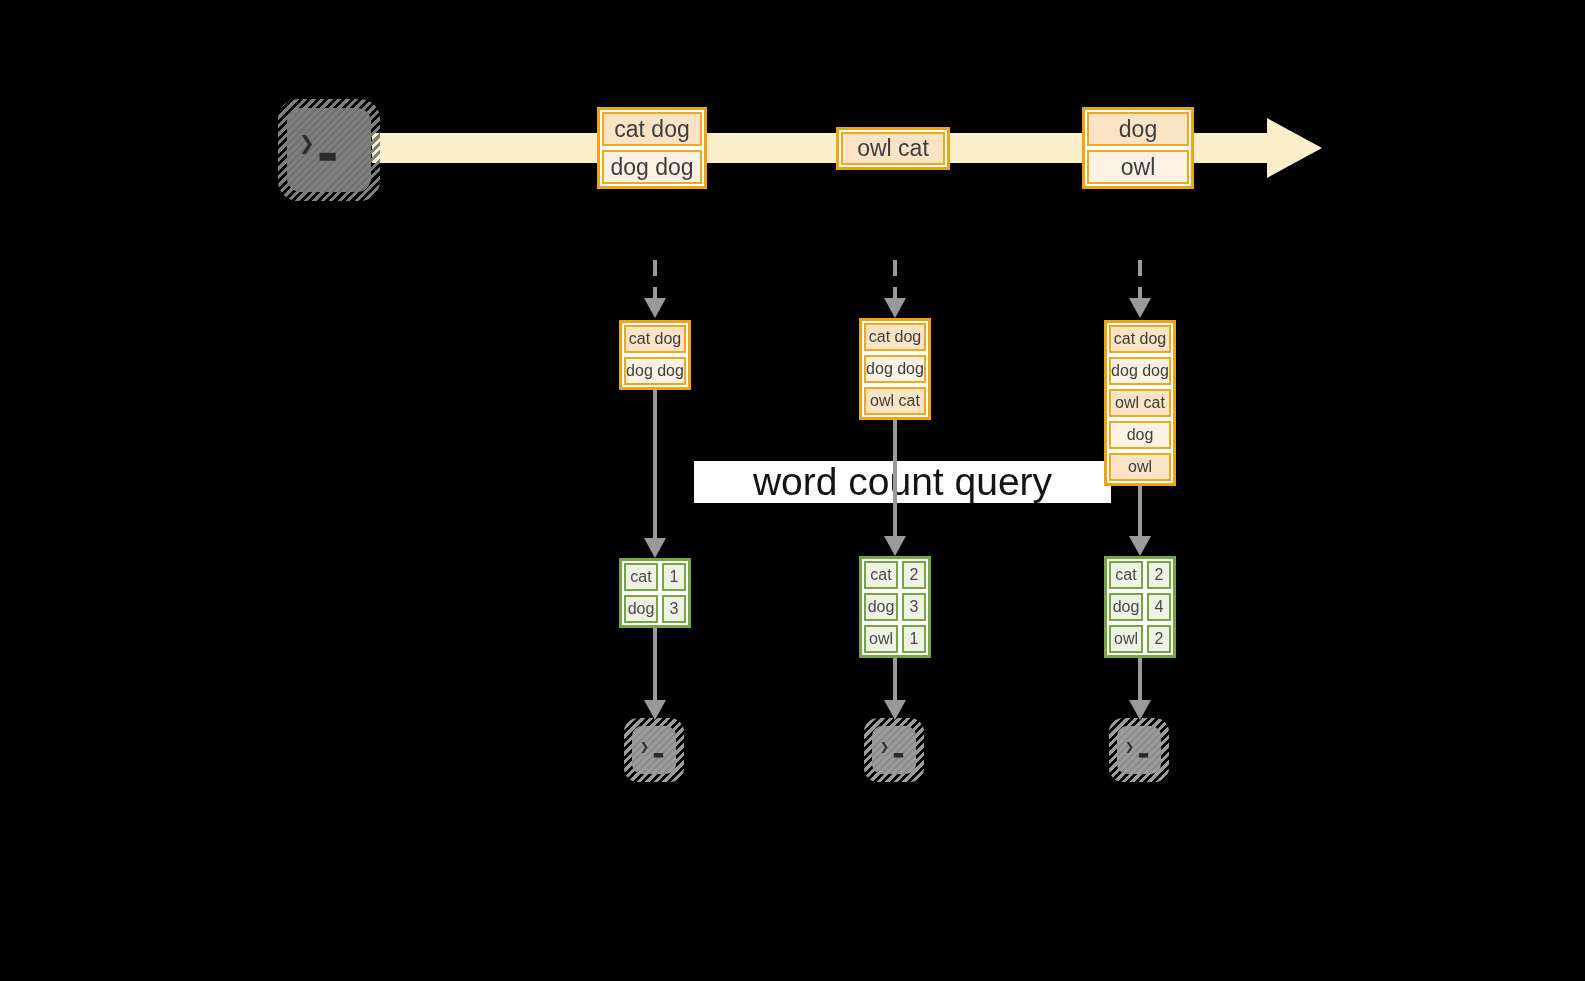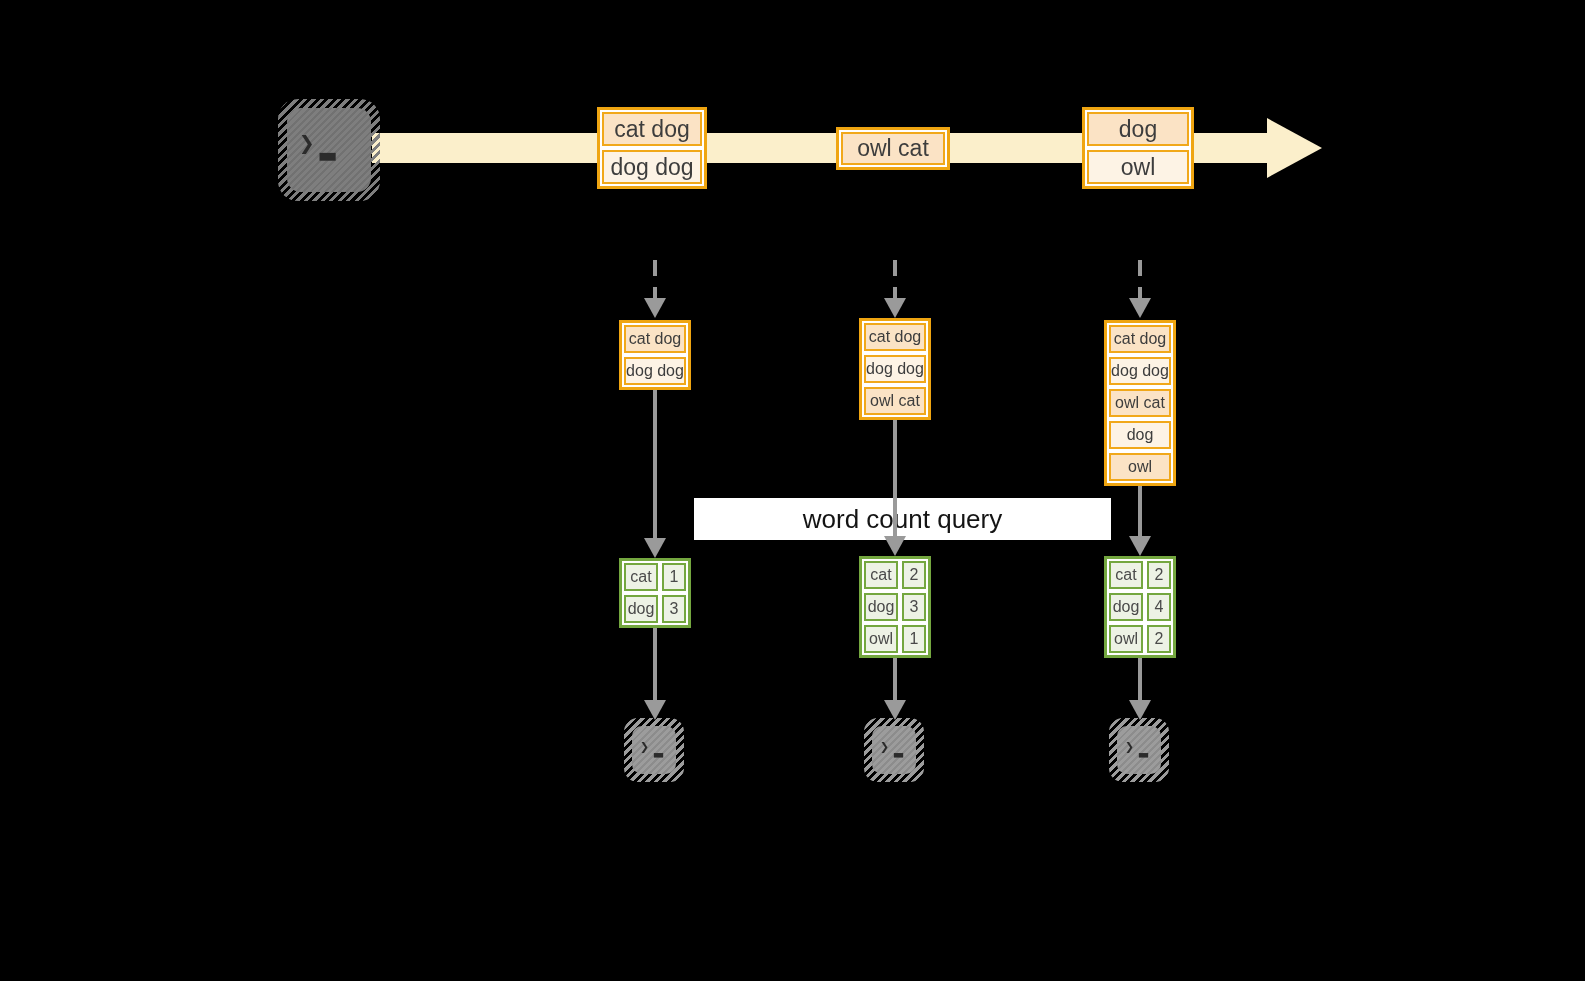--- a/index.html
+++ b/index.html
@@ -37,21 +37,21 @@
   
   .vline{position:absolute;width:4px;background:#9A9A9A;z-index:6;}
   .vdash{position:absolute;width:4px;z-index:6;
     background:repeating-linear-gradient(to bottom,#9A9A9A 0 16px,transparent 16px 27px);}
   .head-down{position:absolute;width:0;height:0;z-index:6;
     border-left:11px solid transparent;border-right:11px solid transparent;
     border-top:20px solid #9A9A9A;}
 
   
   .banner{position:absolute;background:#FFFFFF;display:flex;align-items:center;
-    justify-content:center;font-size:26px;color:#141414;z-index:4;margin-top:37px;}
+    justify-content:center;font-size:39px;color:#141414;z-index:4;}
 
   
   .term{position:absolute;border-radius:20px;padding:9px;z-index:7;
     background:repeating-linear-gradient(135deg,var(--tg) 0 3px,transparent 3px 6px);}
   .term-core{width:100%;height:100%;background:var(--tg);border-radius:14px;
     position:relative;overflow:hidden;}
   .term-core::after{content:"";position:absolute;inset:0;
     background:repeating-linear-gradient(135deg,rgba(0,0,0,0.10) 0 2px,transparent 2px 5px);}
   .prompt{position:absolute;color:#2B2B2B;font-family:"DejaVu Sans Mono",monospace;
     font-weight:bold;line-height:1;z-index:1;}

